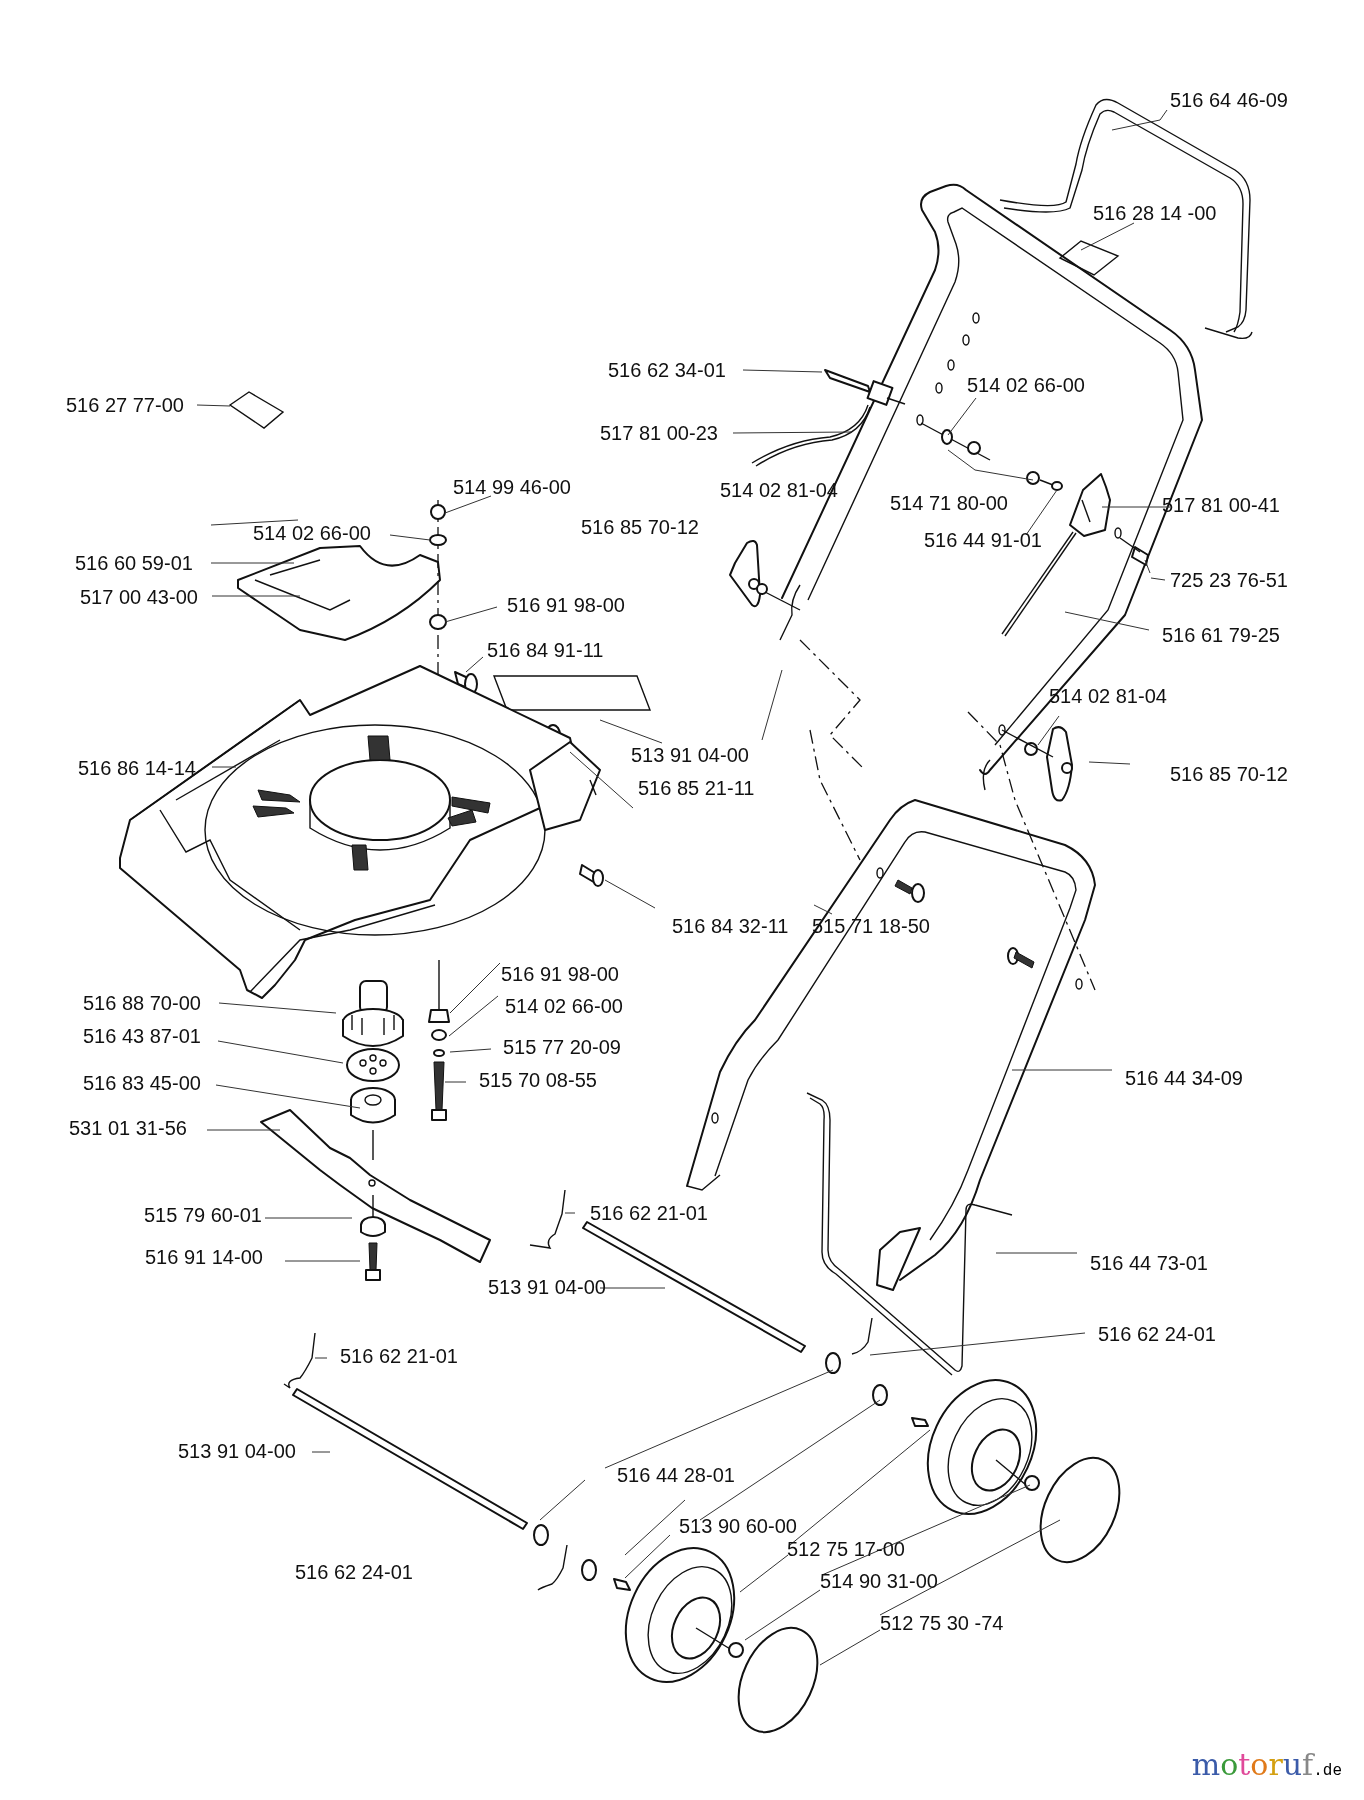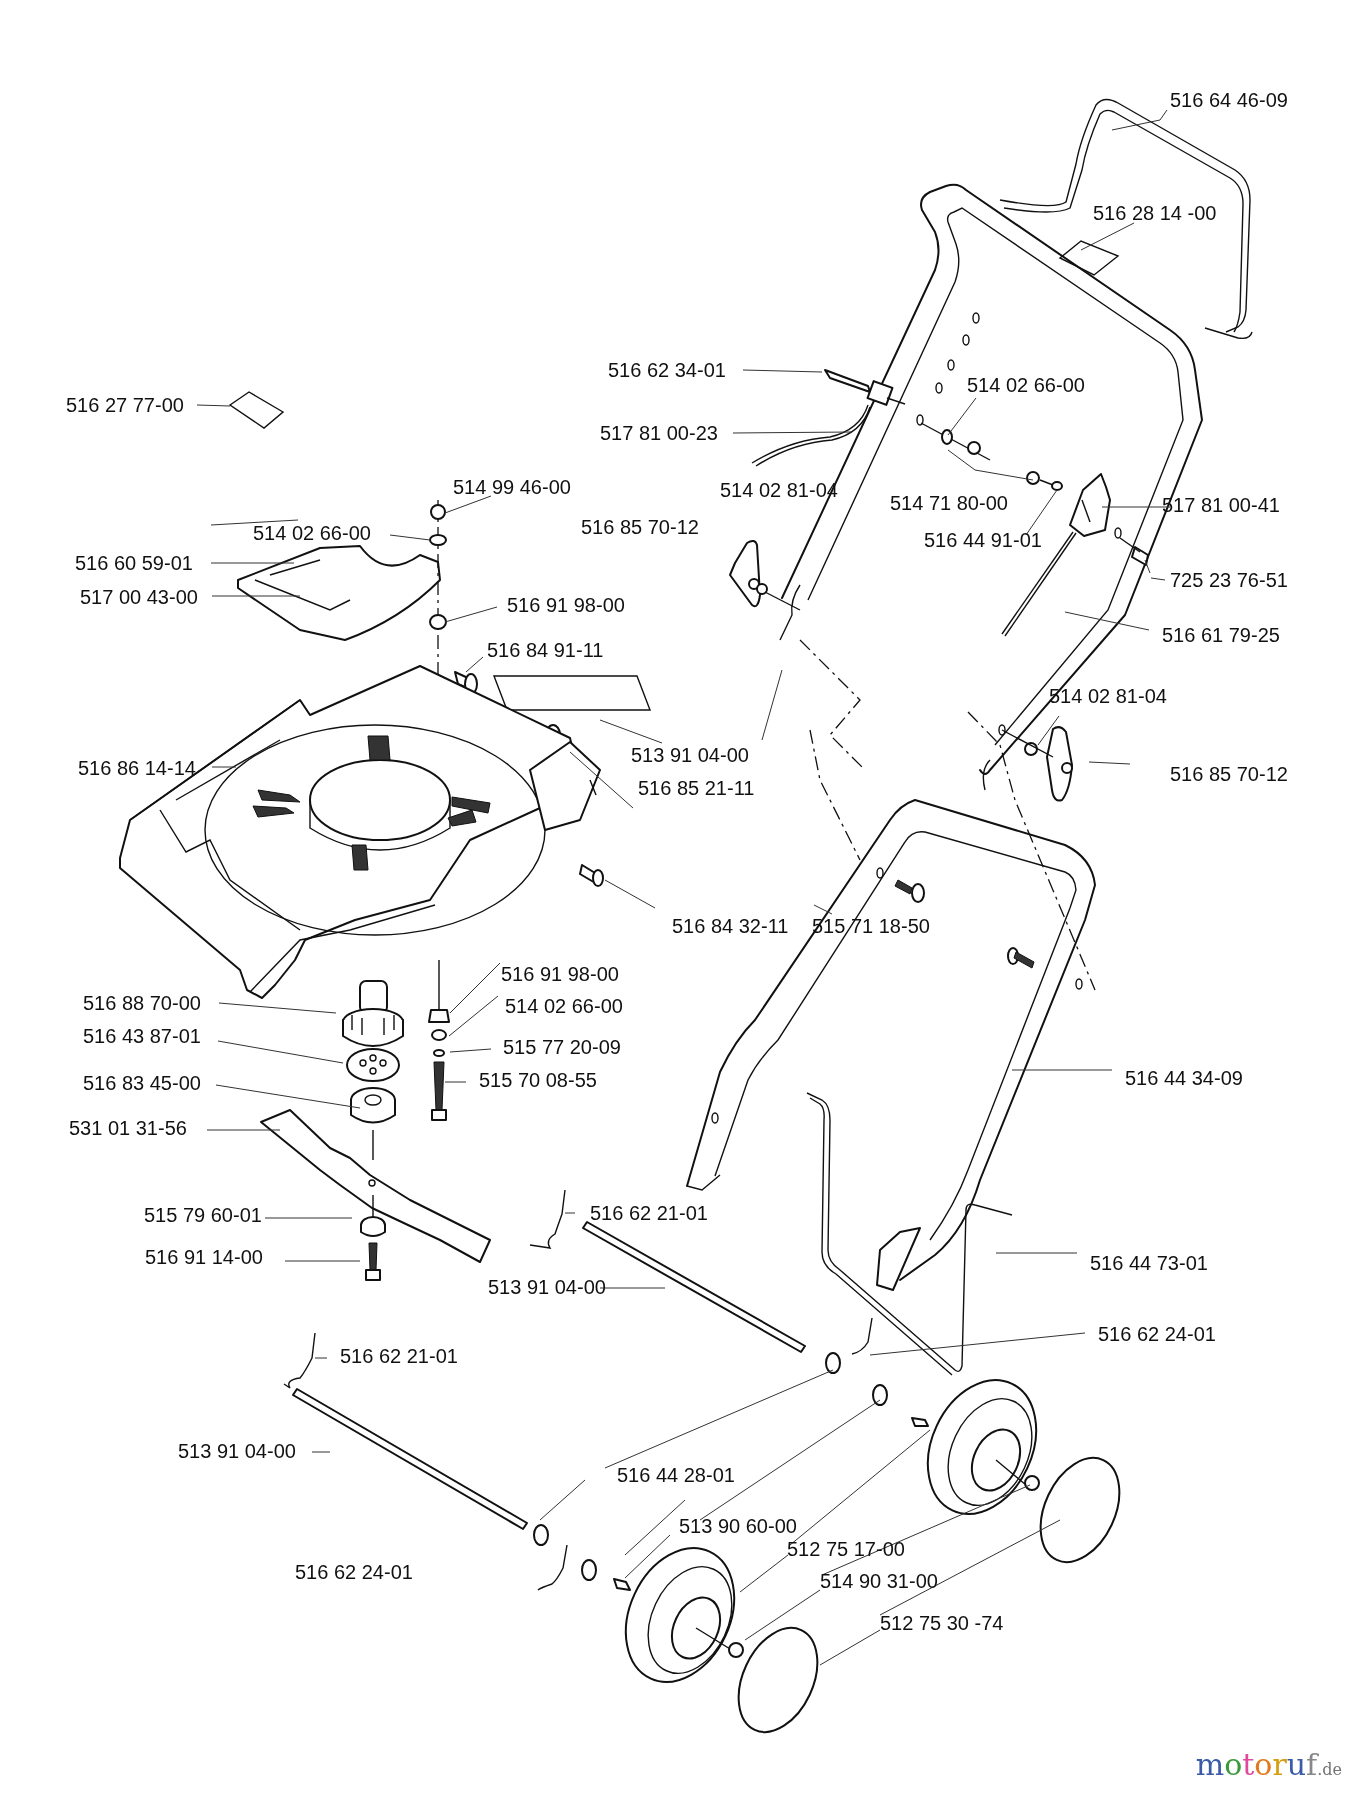--- a/index.html
+++ b/index.html
@@ -6,21 +6,21 @@
   body { width:1364px; height:1800px; position:relative; overflow:hidden; font-family:"Liberation Sans", sans-serif; }
   #diagram { position:absolute; left:0; top:0; width:1364px; height:1800px; }
   .lbl { font-family:"Liberation Sans", sans-serif; font-size:20px; fill:#111; }
   .part { fill:#fff; stroke:#111; stroke-width:2; stroke-linejoin:round; stroke-linecap:round; }
   .thin { fill:none; stroke:#111; stroke-width:1.4; }
   .leader { fill:none; stroke:#333; stroke-width:1; }
   .dash { fill:none; stroke:#111; stroke-width:1.3; stroke-dasharray:14 5 3 5; }
   .hatch { fill:#333; stroke:#111; stroke-width:1; }
   .tyre { fill:#fff; stroke:#111; stroke-width:2; }
   #watermark { position:absolute; right:22px; bottom:18px; font-family:"DejaVu Serif", serif; font-size:30px; letter-spacing:0px; }
-  #watermark .tld { font-size:16px; color:#737373; }
+  #watermark .tld { font-size:16px; color:#000000;font-family:Liberation Mono, monospace; }
 </style>
 </head>
 <body>
 
 <svg id="diagram" viewBox="0 0 1364 1800" xmlns="http://www.w3.org/2000/svg">
 
   <g>
     <path class="thin" d="M1000,200 Q1055,210 1066,202 L1076,164 Q1080,140 1096,105 Q1104,95 1118,103 L1235,170 Q1250,180 1250,200 L1246,310 Q1245,322 1238,327 L1226,332"></path>
     <path class="thin" d="M1004,208 Q1055,216 1070,208 L1082,170 Q1086,146 1100,114 Q1106,108 1114,112 L1230,178 Q1243,186 1243,204 L1240,312 Q1238,326 1234,332"></path>
     <path class="thin" d="M1205,328 L1238,338 Q1250,340 1252,332"></path>

